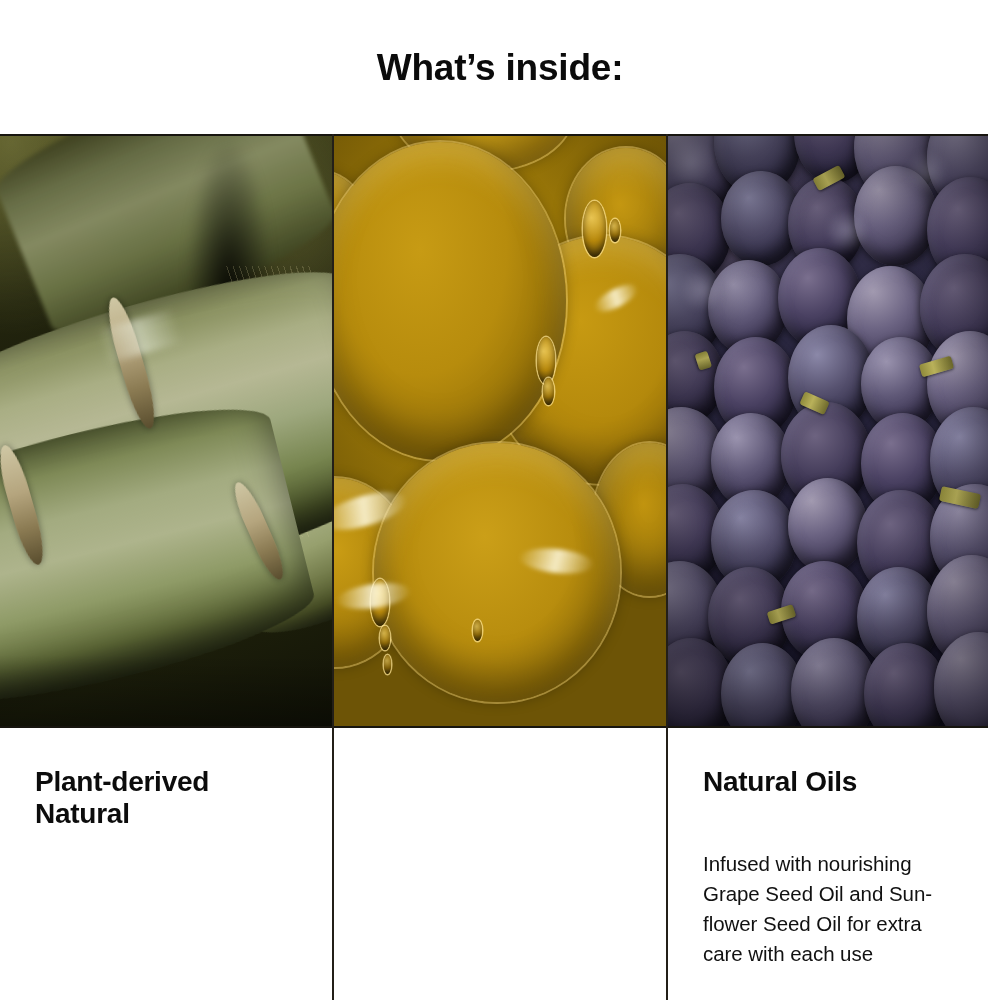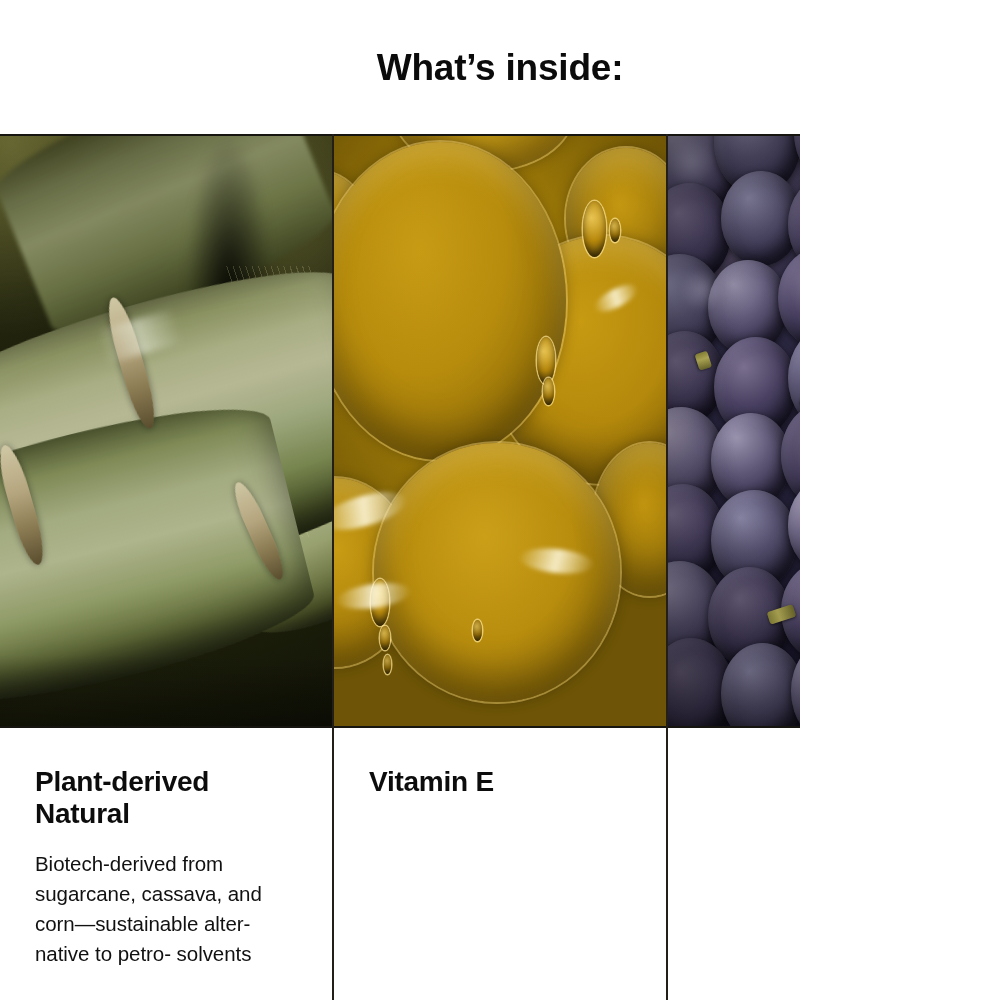--- a/index.html
+++ b/index.html
@@ -6,21 +6,21 @@
     margin: 0;
     padding: 0;
     background: #ffffff;
   }
   body {
     font-family: "Liberation Sans", sans-serif;
     -webkit-font-smoothing: antialiased;
   }
   .page {
     position: relative;
-    width: 800px;
+    width: 988px;
     height: 1000px;
     background: #ffffff;
     overflow: hidden;
   }
 
   
   .title-bar {
     position: absolute;
     left: 0;
     top: 0;
@@ -403,24 +403,20 @@
           <div class="cane-node n1"></div>
           <div class="cane-node n2"></div>
           <div class="cane-node n3"></div>
           <div class="cane-shine"></div>
           <div class="cane-bottom"></div>
         </div>
       </div>
       <div class="textblock">
         <h2 class="card-title">Plant-derived
 Natural</h2>
-        <p class="card-body">Biotech-derived from
-sugarcane, cassava, and
-corn—sustainable alter-
-native to petro- solvents</p>
       </div>
     </div>
 
     <div class="col">
       <div class="imgwrap">
         <div class="photo">
           <div class="oil-bg"></div>
           <div class="drop d8"></div>
           <div class="drop d5"></div>
           <div class="drop d6"></div>
@@ -437,21 +433,20 @@
           <div class="bub b6"></div>
           <div class="bub b7"></div>
           <div class="bub b8"></div>
           <div class="glint g1"></div>
           <div class="glint g2"></div>
           <div class="glint g3"></div>
           <div class="glint g4"></div>
         </div>
       </div>
       <div class="textblock">
-        <h2 class="card-title">Vitamin E</h2>
       </div>
     </div>
 
     <div class="col">
       <div class="imgwrap">
         <div class="photo">
           <div class="grape-bg"></div>
 
           <div class="grape gr-c" style="left:-8%;  top:-6%;  width:30%; height:20%;"></div>
           <div class="grape gr-a" style="left:14%;  top:-8%;  width:26%; height:18%;"></div>
@@ -509,16 +504,23 @@
           <div class="stem" style="left:44%; top:6%;  width:9%;  height:2.4%; transform:rotate(-28deg);"></div>
           <div class="stem" style="left:8%;  top:37%; width:5%;  height:2.2%; transform:rotate(72deg);"></div>
           <div class="stem" style="left:40%; top:44%; width:8%;  height:2.4%; transform:rotate(24deg);"></div>
           <div class="stem" style="left:76%; top:38%; width:10%; height:2.2%; transform:rotate(-16deg);"></div>
           <div class="stem" style="left:82%; top:60%; width:12%; height:2.6%; transform:rotate(12deg);"></div>
           <div class="stem" style="left:30%; top:80%; width:8%;  height:2.2%; transform:rotate(-18deg);"></div>
 
           <div class="grape-vignette"></div>
         </div>
       </div>
+      <div class="textblock">
+        <h2 class="card-title">Natural Oils</h2>
+        <p class="card-body">Infused with nourishing
+Grape Seed Oil and Sun-
+flower Seed Oil for extra
+care with each use</p>
+      </div>
     </div>
 
   </div>
 </div>
 
 </body></html>

